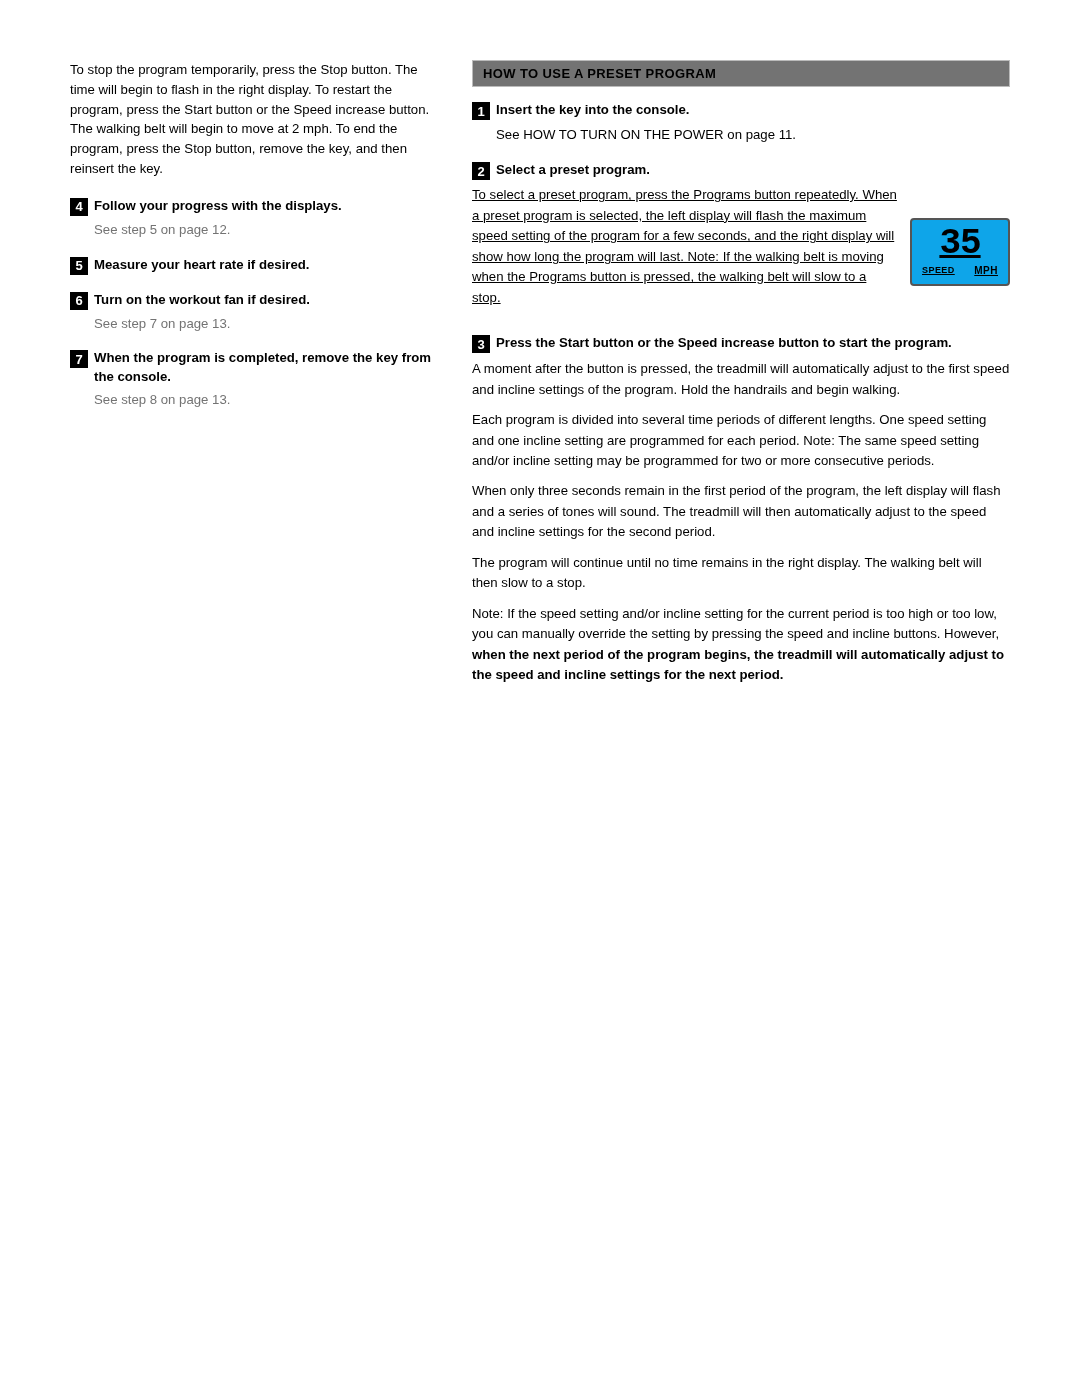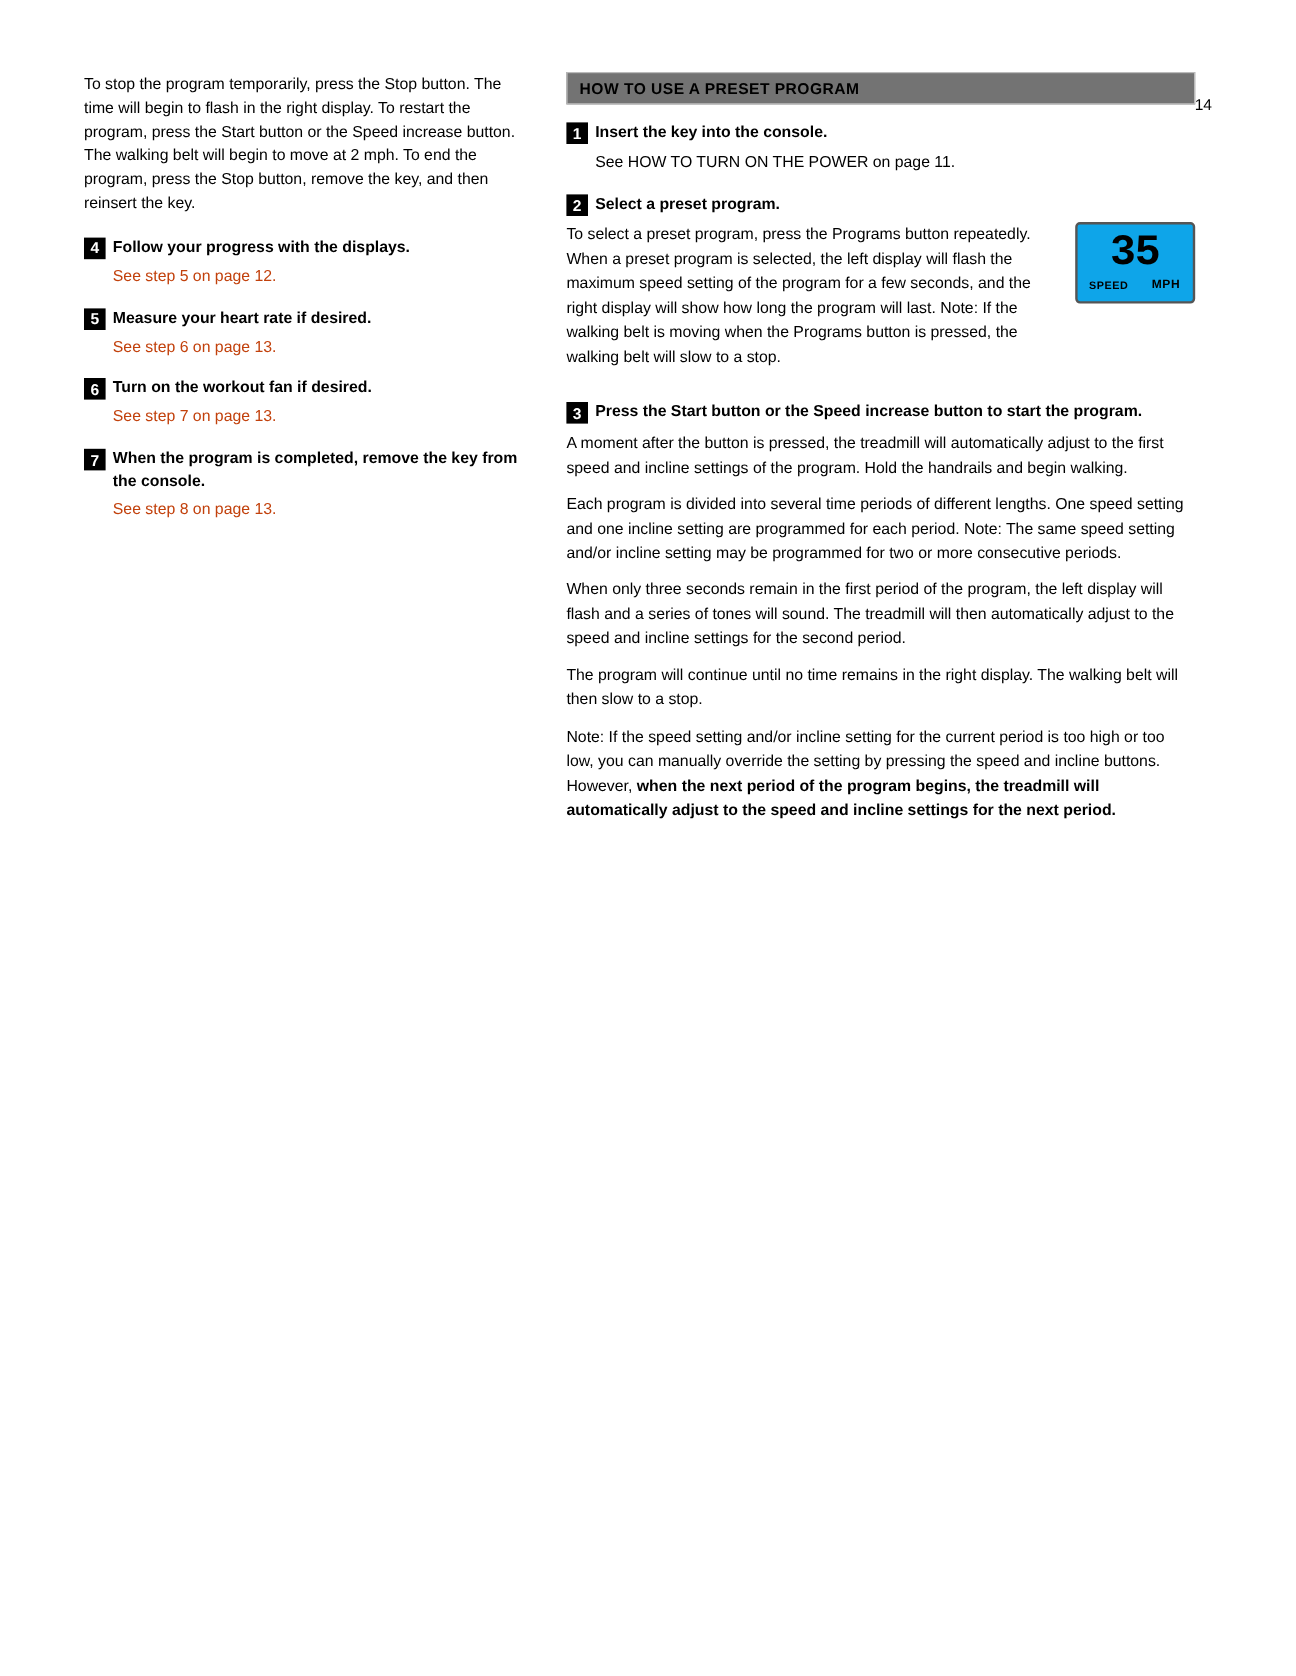--- a/index.html
+++ b/index.html
@@ -76,21 +76,21 @@
     .step-title {
       font-weight: bold;
       font-size: 13.2px;
       line-height: 1.4;
     }
 
     .step-body {
       font-size: 13.2px;
       line-height: 1.5;
       margin-left: 24px;
-      color: #c2410c;
+      color: #737373;
     }
 
     .section-header {
       background: #737373;
       padding: 5px 10px;
       font-weight: bold;
       font-size: 13px;
       letter-spacing: 0.03em;
       margin-bottom: 14px;
       border: 1px solid #bbb;
@@ -103,21 +103,22 @@
     .right-step-header {
       display: flex;
       align-items: flex-start;
       gap: 6px;
       margin-bottom: 5px;
     }
 
     .step2-content {
       display: flex;
       gap: 12px;
-      align-items: flex-start;
+      align-items: center;
+      text-decoration: underline;
     }
 
     .step2-text {
       flex: 1;
       font-size: 13.2px;
       line-height: 1.5;
     }
 
     .speed-display {
       flex-shrink: 0;
@@ -200,21 +201,20 @@
           <span class="step-title">Follow your progress with the displays.</span>
         </div>
         <div class="step-body">See step 5 on page 12.</div>
       </div>
 
       <div class="step-block">
         <div class="step-header">
           <div class="step-number-box">5</div>
           <span class="step-title">Measure your heart rate if desired.</span>
         </div>
-        <div class="step-body">See step 6 on page 13.</div>
       </div>
 
       <div class="step-block">
         <div class="step-header">
           <div class="step-number-box">6</div>
           <span class="step-title">Turn on the workout fan if desired.</span>
         </div>
         <div class="step-body">See step 7 on page 13.</div>
       </div>
 
@@ -275,14 +275,13 @@
 
         <p class="right-step-body">
           <span>Note: If the speed setting and/or incline setting for the current period is too high or too low, you can manually override the setting by pressing the speed and incline buttons. However,</span>
           <strong>when the next period of the program begins, the treadmill will automatically adjust to the speed and incline settings for the next period.</strong>
         </p>
       </div>
 
     </div>
   </div>
 
-  <div class="page-number">14</div>
 </div>
 
 </body></html>

